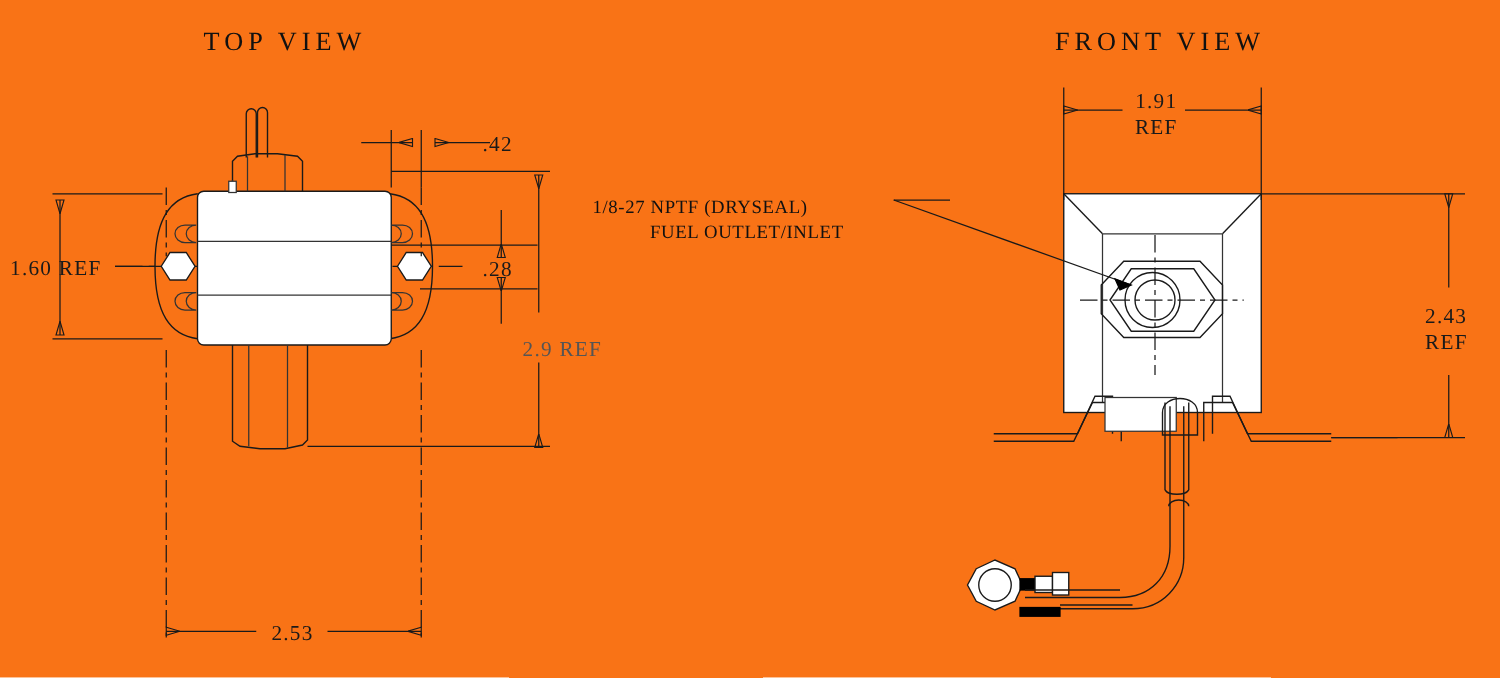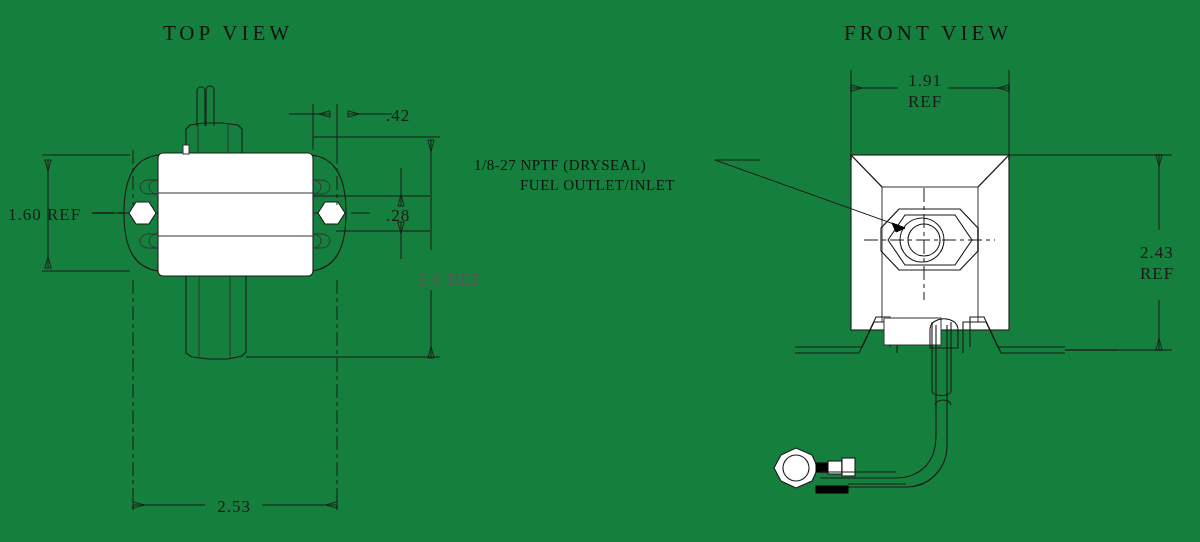--- a/index.html
+++ b/index.html
@@ -7,21 +7,21 @@
     padding: 0;
     background: #ffffff;
   }
   body {
     font-family: "Liberation Serif", serif;
   }
   #sheet {
     position: relative;
     width: 1200px;
     height: 542px;
-    background: #15803d;
+    background: #f97316;
     overflow: hidden;
   }
   #sheet svg {
     position: absolute;
     top: 0;
     left: 0;
     width: 1200px;
     height: 542px;
   }
   .vtitle {

